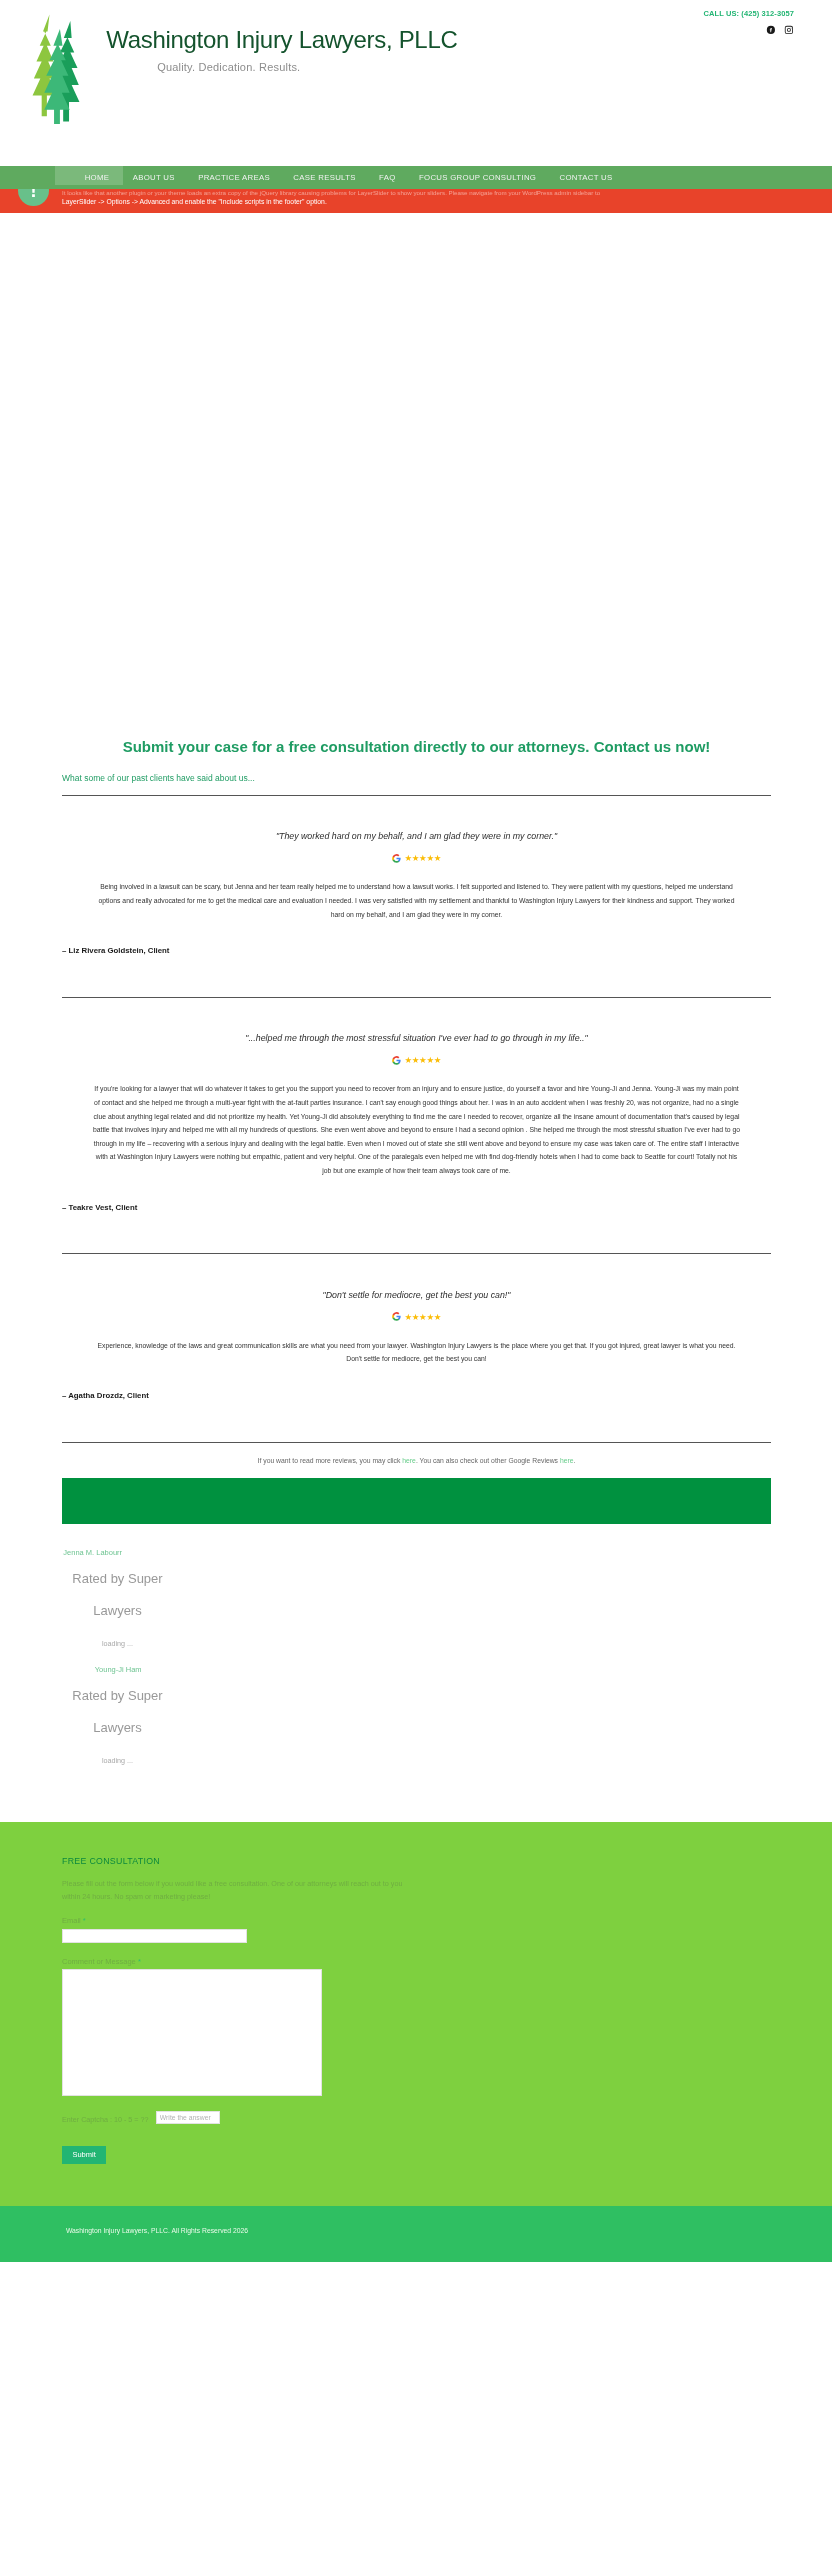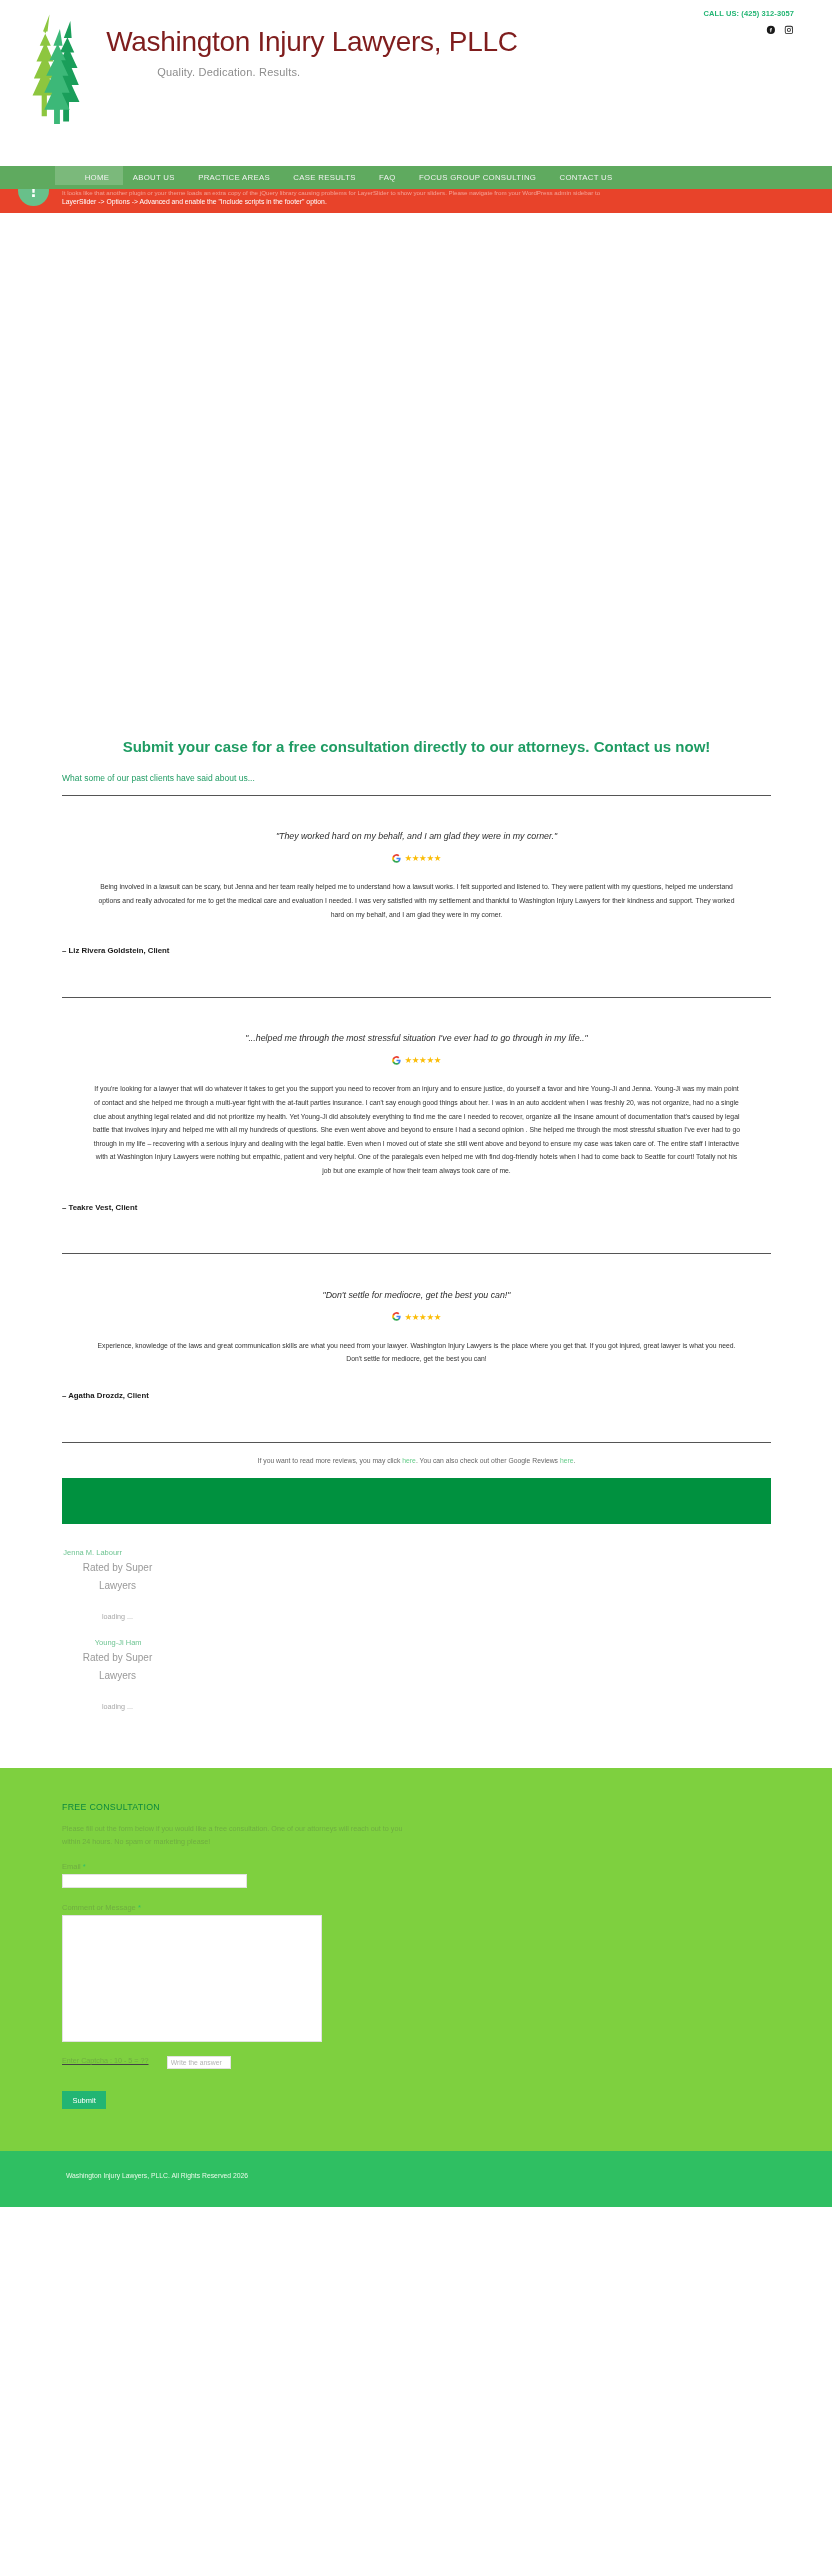--- a/index.html
+++ b/index.html
@@ -50,23 +50,23 @@
   .brand {
     position:absolute;
     left:26px; top:11.7px;
     display:flex;
     align-items:flex-start;
   }
   .logo-trees { width:75px; height:114px; flex:none; }
   .brand-text { padding-top:15.6px; padding-left:5.2px; }
   .brand-name {
     font-family:"Liberation Sans Narrow","Liberation Sans", sans-serif;
-    font-size:28px;
+    font-size:24px;
     letter-spacing:-0.3px;
-    color:#7f1d1d;
+    color:#14532d;
     font-weight:400;
     white-space:nowrap;
     line-height:1.1;
   }
   .brand-tag {
     margin-top:7.8px;
     margin-left:51px;
     font-size:11px;
     color:#8d8d8d;
     letter-spacing:0.2px;
@@ -226,23 +226,23 @@
   .sl-badge { width:111px; text-align:center; }
   .sl-name {
     color:#6ec492;
     font-size:7.5px;
     text-align:left;
     padding-left:1.3px;
   }
   .sl-name.center { text-align:center; }
   .sl-sub {
     color:#999;
-    font-size:10px;
+    font-size:13px;
     line-height:1.55;
-    margin-top:3px;
+    margin-top:12px;
   }
   .sl-loading {
     color:#aaa;
     font-size:7.2px;
     text-align:center;
     margin-top:18px;
   }
   .sl-gap { height:17px; }
 
   
@@ -293,24 +293,23 @@
     width:260px;
     height:127px;
     display:block;
     resize:none;
     font-size:7.2px;
     padding:3.3px 3.9px;
     font-family:"Liberation Sans", sans-serif;
   }
   .captcha-row {
     display:flex;
-    align-items:flex-start;
-    gap:18px;
+    align-items:flex-end;
+    gap:7px;
     margin-top:5.2px;
-    text-decoration:underline;
   }
   .captcha-label { color:#6fae41; font-size:7.2px; white-space:nowrap; }
   .captcha-input {
     border:0.7px solid #e2e2e2;
     background:#fff;
     width:64px; height:13px;
     font-size:6.8px;
     padding:1.3px 3.3px;
     font-family:"Liberation Sans", sans-serif;
   }

